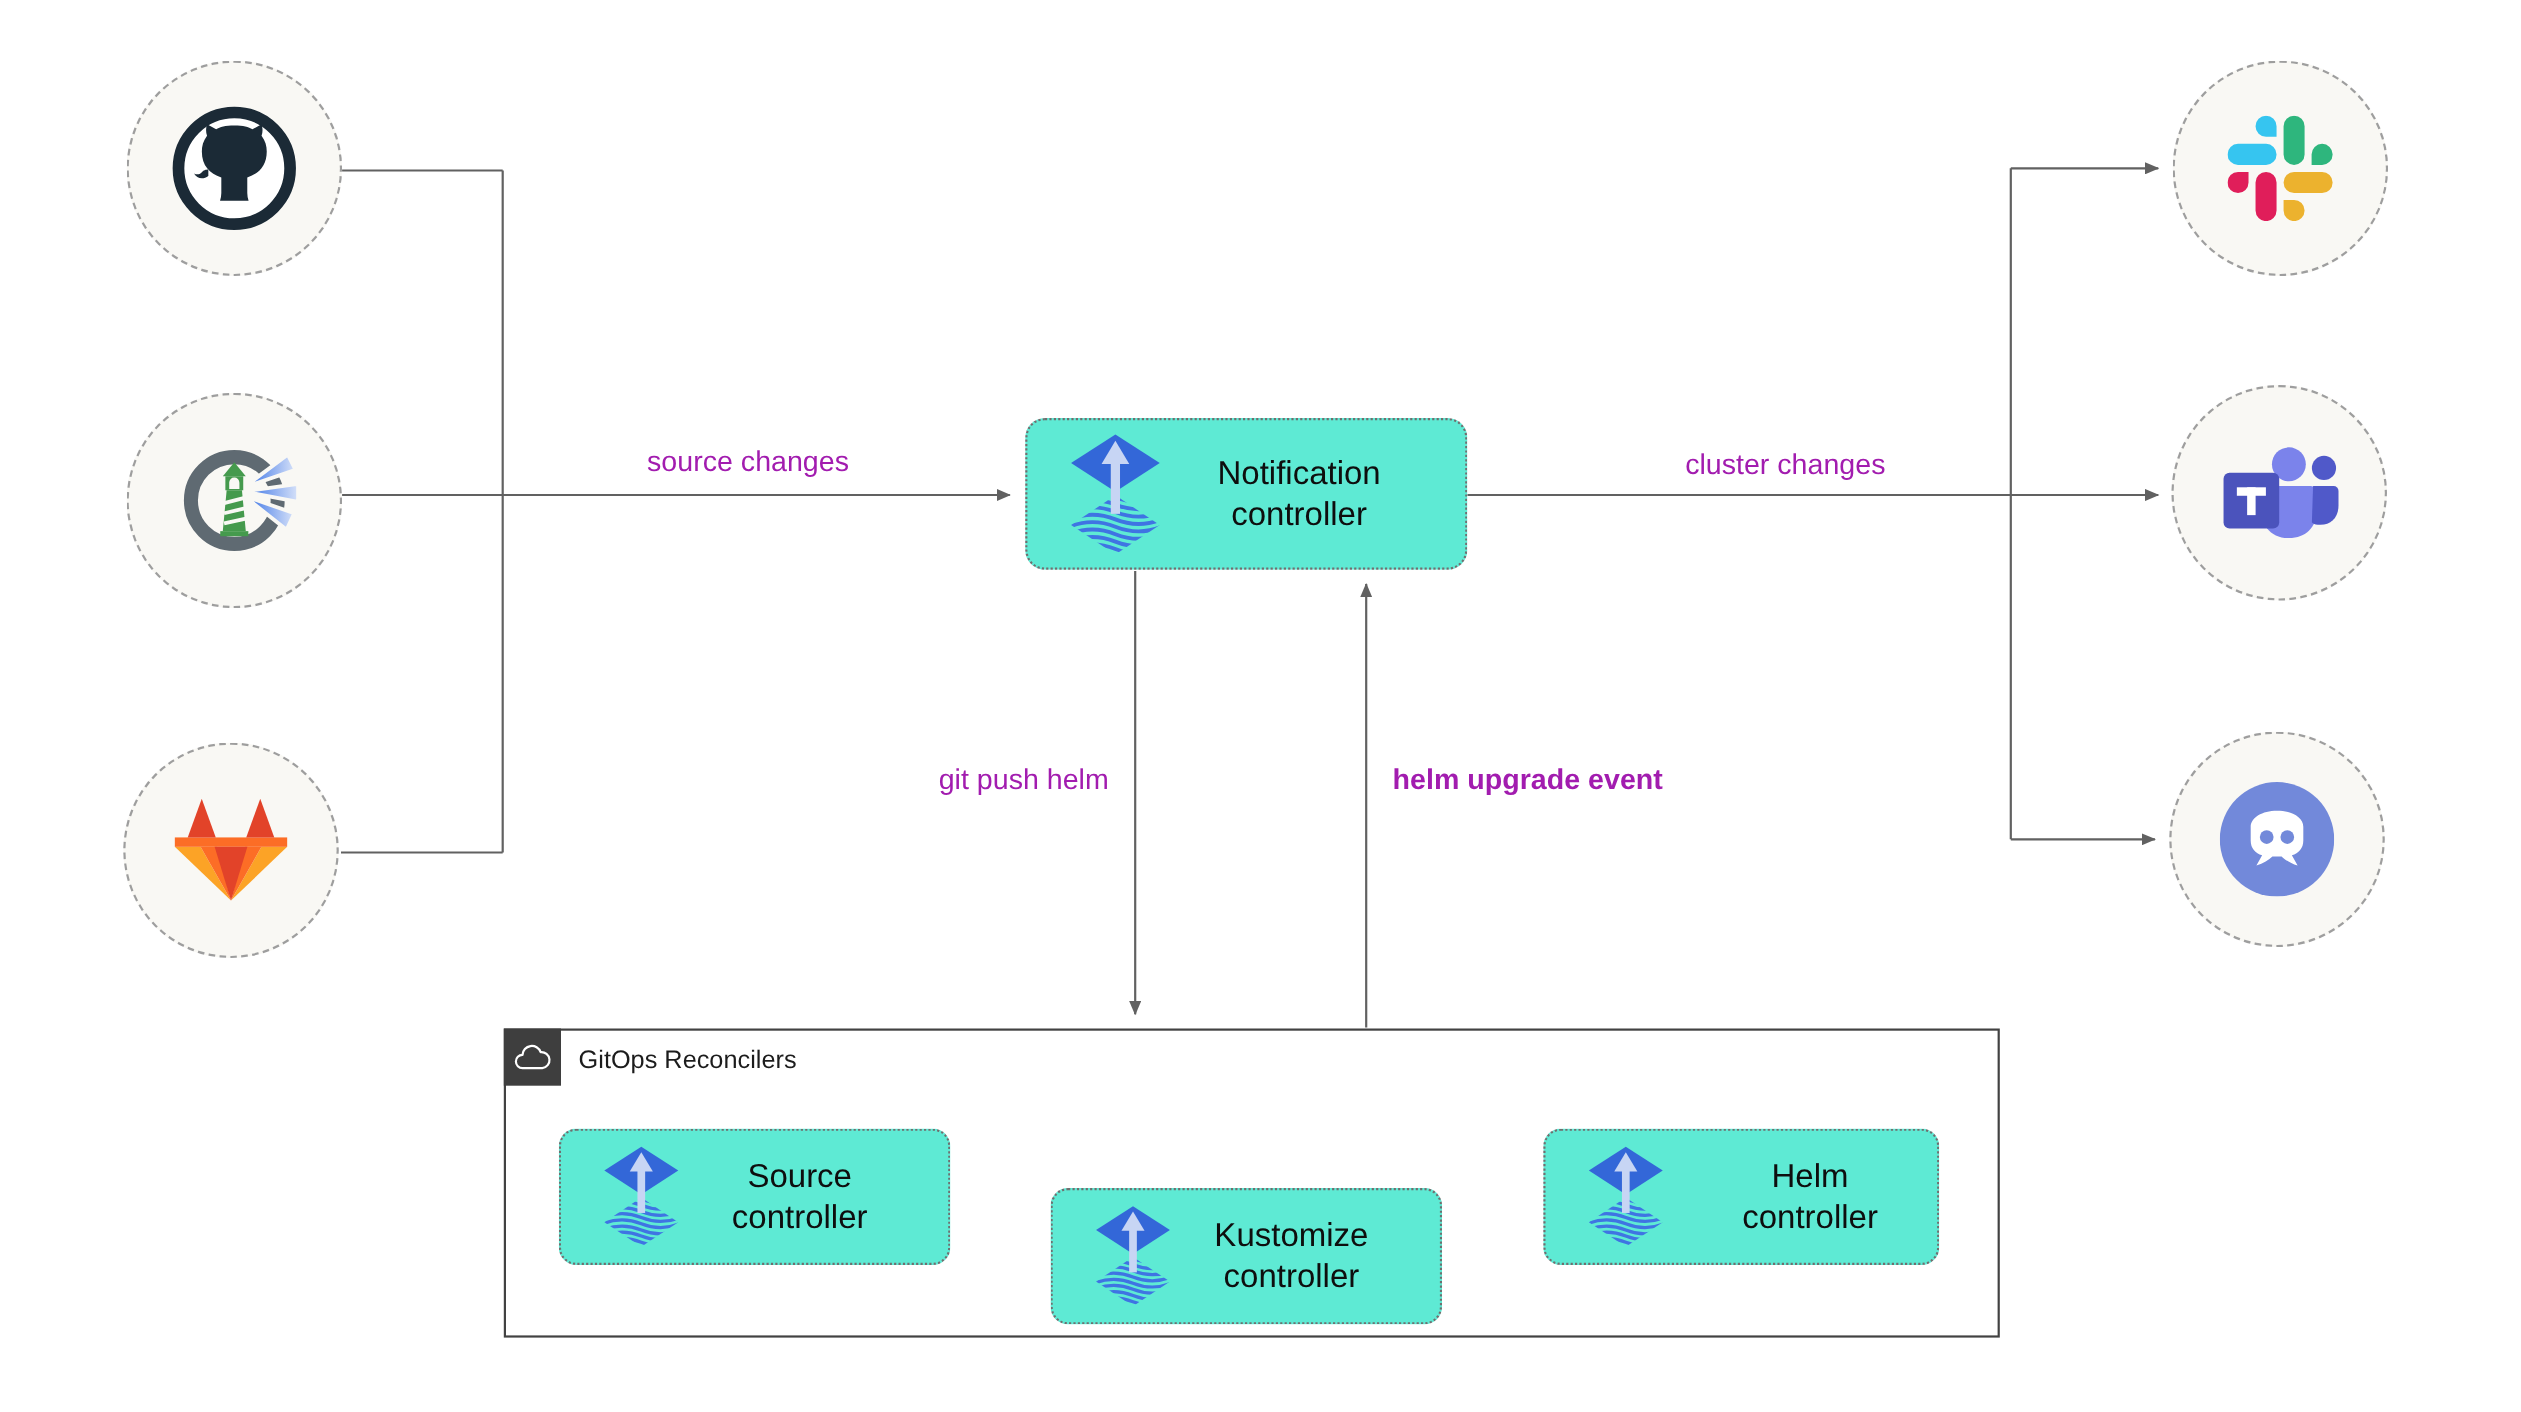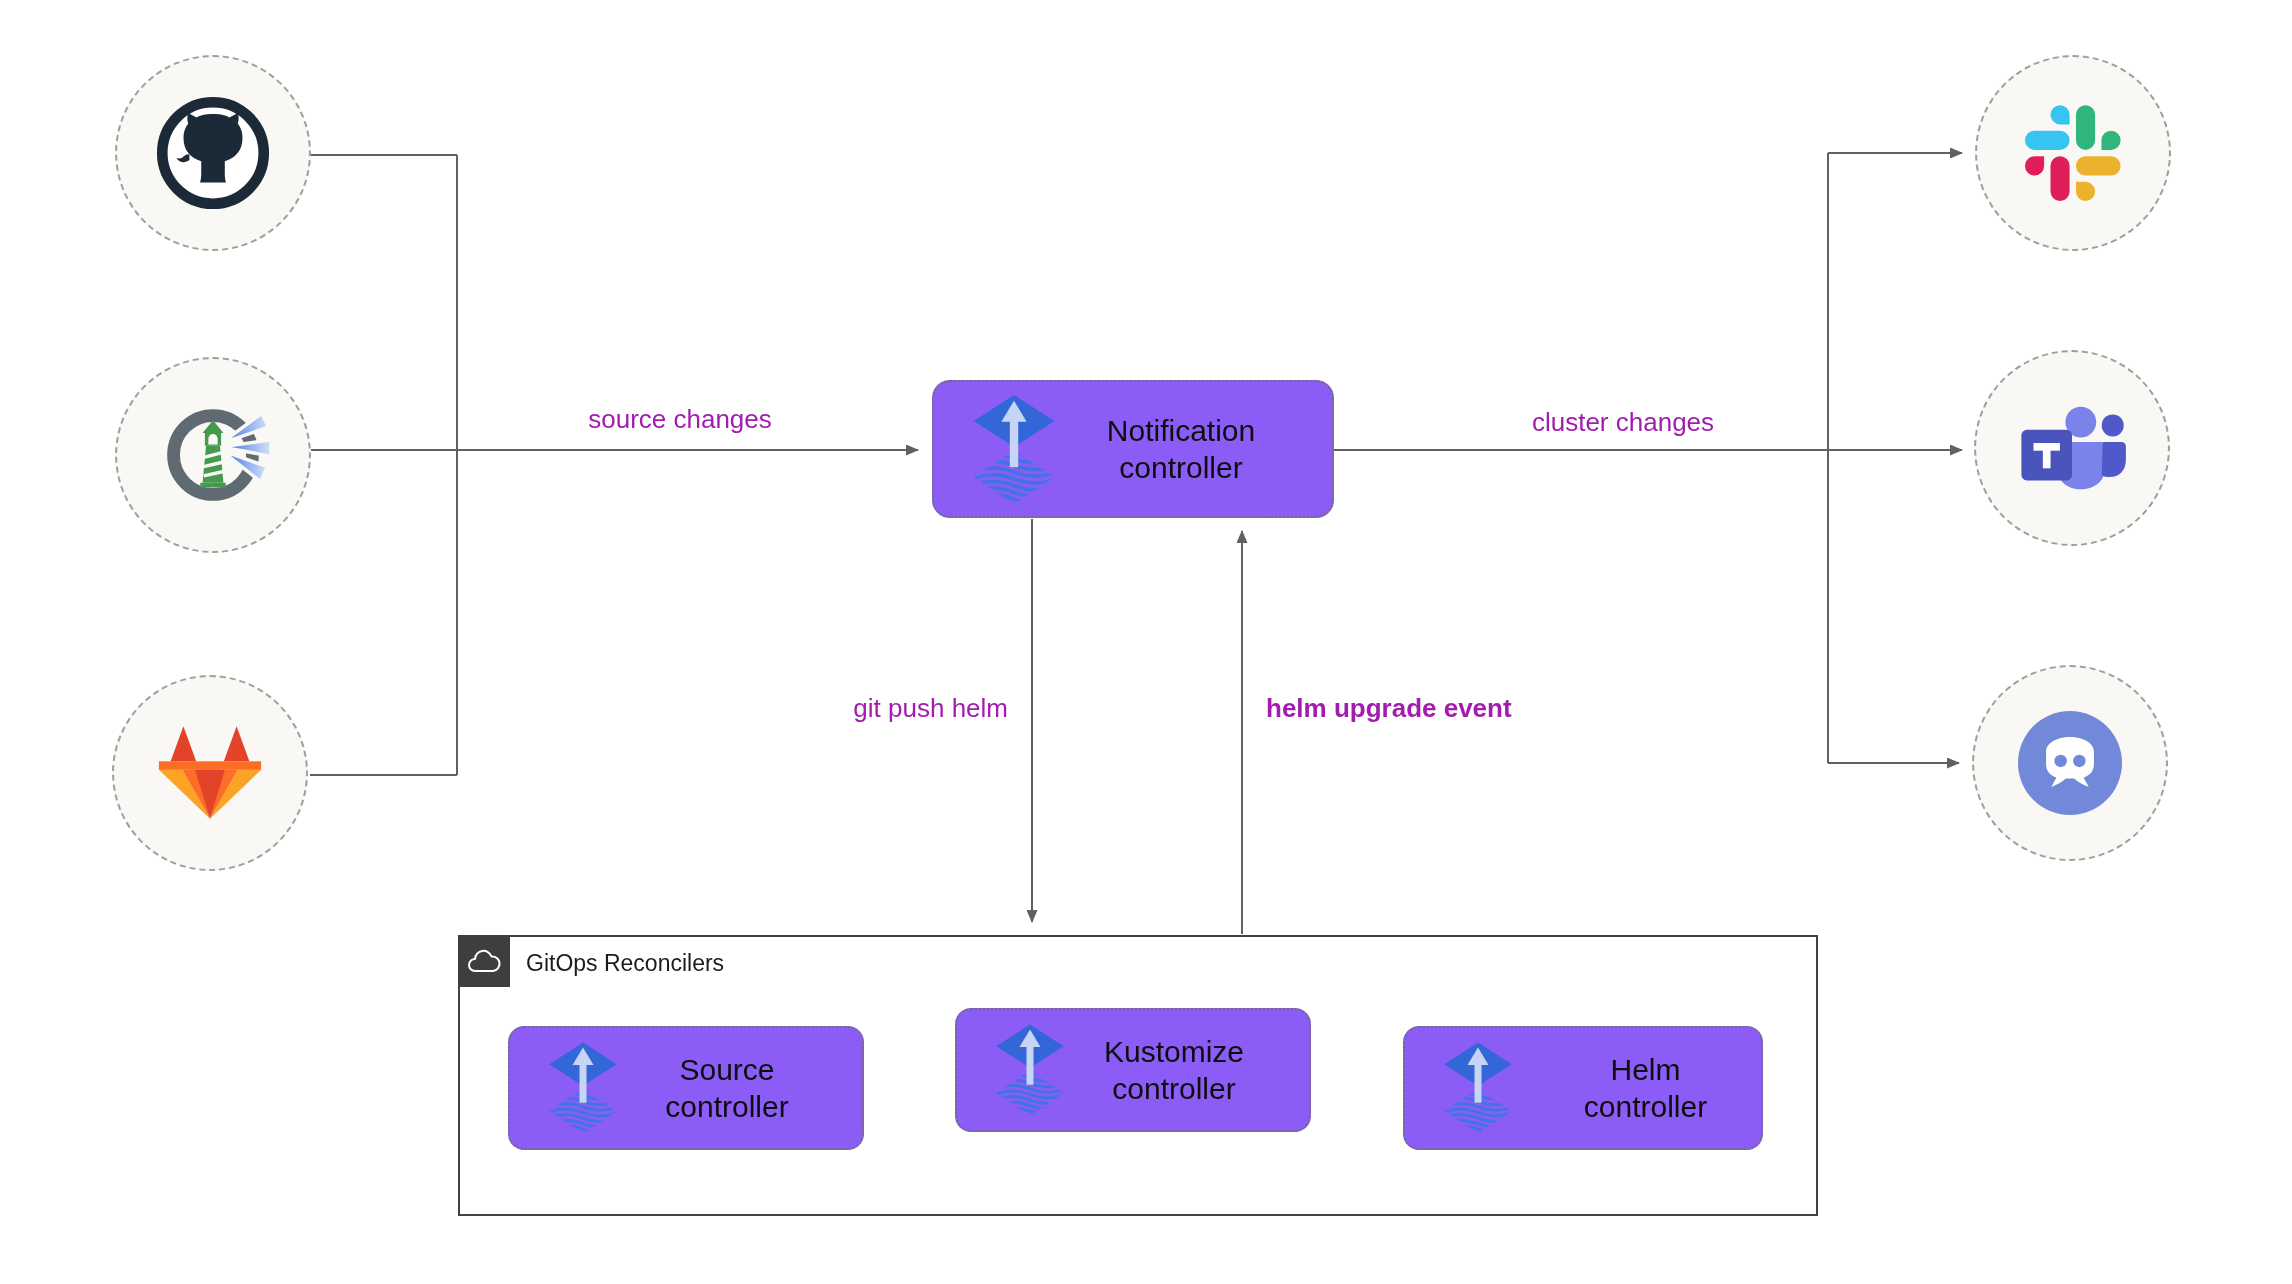--- a/index.html
+++ b/index.html
@@ -7,21 +7,21 @@
 
   
   .wires{position:absolute;left:0;top:0;width:2292px;height:1284px;}
 
   
   .node-circle{position:absolute;width:196px;height:196px;border-radius:50%;
     border:2px dashed #9e9e9e;background:#f9f8f4;
     display:flex;align-items:center;justify-content:center;box-sizing:border-box;}
 
   
-  .ctrl-box{position:absolute;background:#8b5cf6;border:2px dotted #6f6f6f;border-radius:16px;
+  .ctrl-box{position:absolute;background:#5eead4;border:2px dotted #6f6f6f;border-radius:16px;
     display:flex;align-items:center;box-sizing:border-box;padding-left:38px;}
   .ctrl-box .flux{flex:0 0 auto;}
   .ctrl-title{flex:1;text-align:center;font-size:30px;line-height:37px;color:#0e0e0e;padding-right:26px;}
 
   
   .edge-label{position:absolute;font-size:26px;color:#a21caf;white-space:nowrap;}
 
   
   .group-box{position:absolute;left:458px;top:935px;width:1360px;height:281px;
     border:2px solid #424242;background:#ffffff;box-sizing:border-box;}
@@ -201,21 +201,21 @@
           <path d="M0 126q25 -10 50 0t50 0"></path>
       </g>
       <g fill="#c7d5f4">
         <rect x="45" y="28" width="10" height="60"></rect>
         <polygon points="50,9 65,34 35,34"></polygon>
       </g>
     </svg>
     <div class="ctrl-title">Source controller</div>
   </div>
 
-  <div class="ctrl-box" style="left:955px;top:1008px;width:356px;height:124px;justify-content:center;">
+  <div class="ctrl-box" style="left:955px;top:1080px;width:356px;height:124px;justify-content:center;">
     <svg class="flux" width="70" height="94" viewBox="0 0 100 134">
       <defs>
           <clipPath id="wclip3">
             <polygon points="50,68 98,100 50,132 2,100"></polygon>
           </clipPath>
         </defs>
       <polygon points="50,2 98,33 50,64 2,33" fill="#3367d8"></polygon>
       <g clip-path="url(#wclip3)" stroke-width="4.2" fill="none" stroke="#3f74e3">
         <path d="M0 70q25 -10 50 0t50 0"></path>
           <path d="M0 78q25 -10 50 0t50 0"></path>

